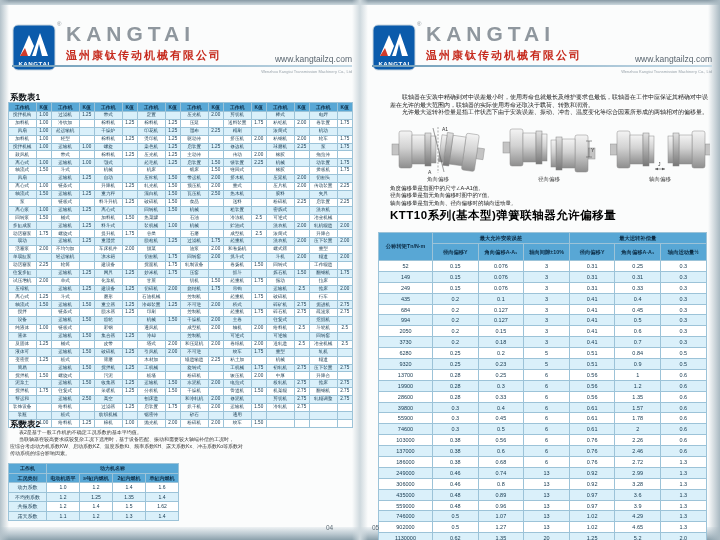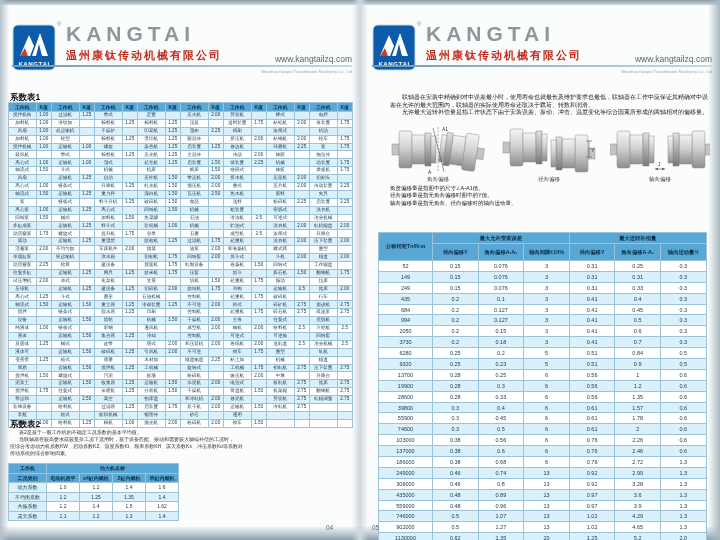--- a/index.html
+++ b/index.html
@@ -1010,20 +1010,21 @@
       <div class="diag-label">轴向偏移</div>
     </div>
   </div>
 
   <div class="defs">
     <div>角度偏移量是指图中的尺寸∠A-A1值。</div>
     <div>径向偏移量是指无角向偏移时图中的Y值。</div>
     <div>轴向偏移量是指无角向、径向偏移时的轴向运动量。</div>
   </div>
 
+  <div class="ktt-title">KTT10系列(基本型)弹簧联轴器允许偏移量</div>
   <table id="t3">
     <colgroup>
       <col style="width:54px">
         <col style="width:45.6px">
         <col style="width:45.6px">
         <col style="width:45.6px">
       <col style="width:45.6px">
         <col style="width:45.6px">
         <col style="width:45.6px">
     </colgroup>

